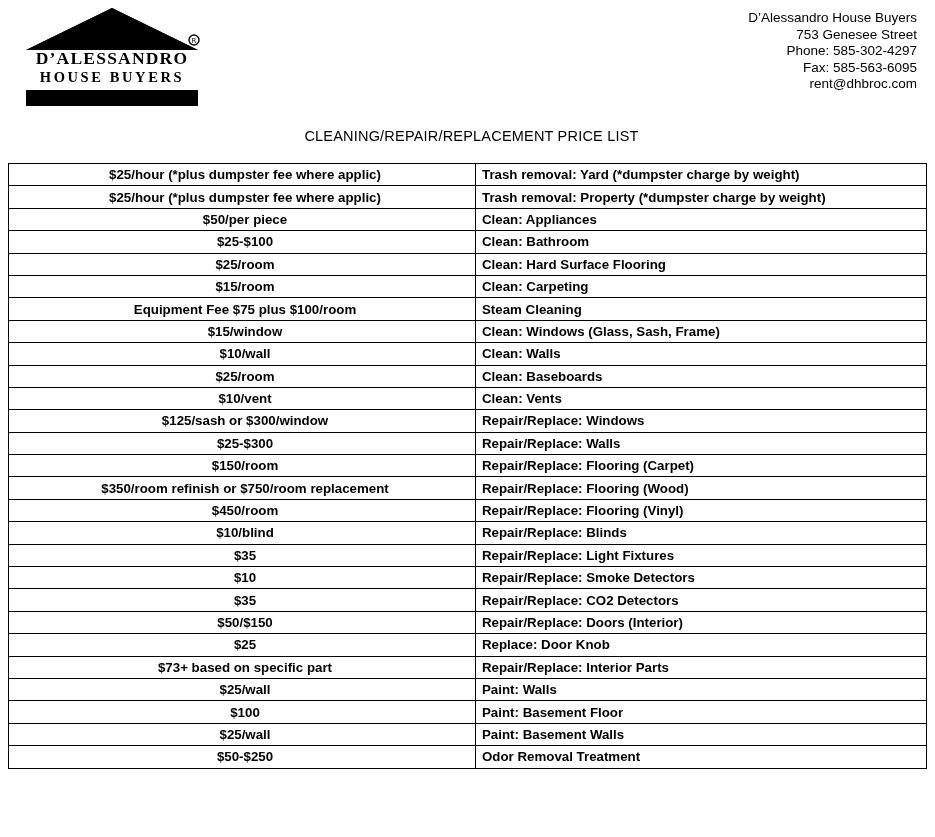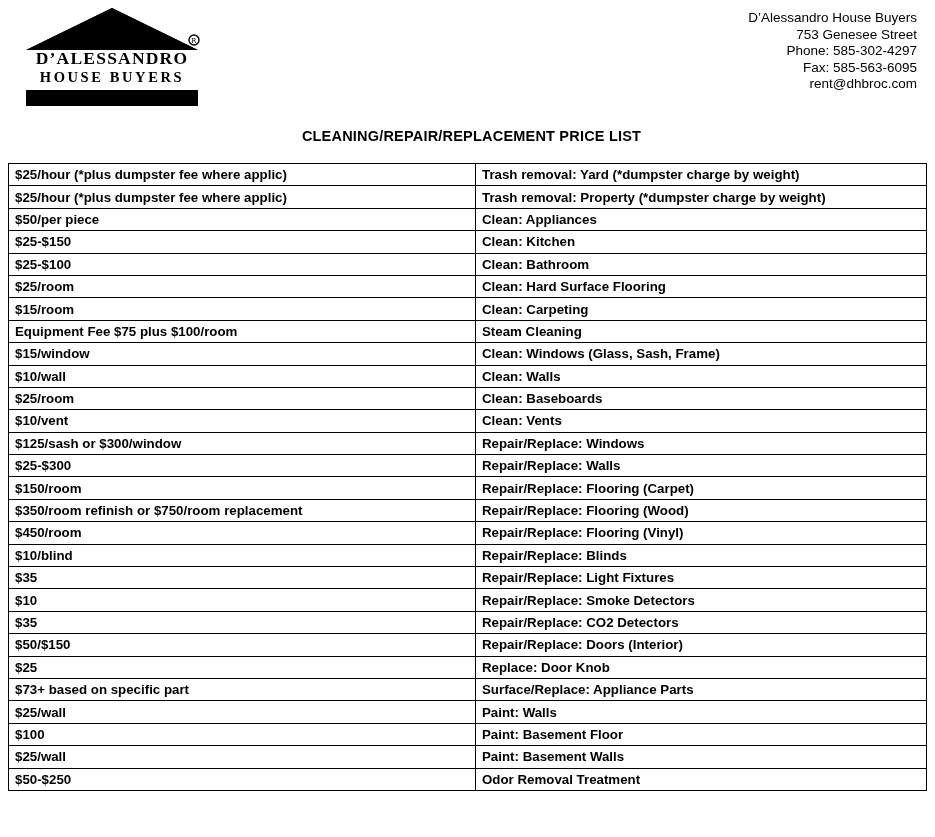--- a/index.html
+++ b/index.html
@@ -45,21 +45,21 @@
   .contact-block div {
     white-space: nowrap;
   }
   .contact-name {
     font-size: 13.5px;
   }
 
   
   .doc-title {
     text-align: center;
-    font-weight: bold;
+    font-weight: normal;
     font-size: 14.5px;
     letter-spacing: 0.2px;
     margin-top: 18px;
     margin-bottom: 16px;
     padding-left: 8px;
   }
 
   
   .table-wrap {
     margin: 19px 8px 0 8px;
@@ -75,20 +75,21 @@
     padding: 0 0 0 6px;
     font-size: 13.3px;
     line-height: 21px;
     vertical-align: middle;
     overflow: hidden;
     white-space: nowrap;
   }
   table.price td.col-price {
     width: 460px;
     font-weight: bold;
+    text-align: center;
   }
   table.price td.col-desc {
     font-weight: bold;
   }
 </style>
 </head>
 <body>
 
 <div class="page">
 
@@ -131,24 +132,20 @@
           </tr>
           <tr>
             <td class="col-price">$25/hour (*plus dumpster fee where applic)</td>
             <td class="col-desc">Trash removal: Property (*dumpster charge by weight)</td>
           </tr>
           <tr>
             <td class="col-price">$50/per piece</td>
             <td class="col-desc">Clean: Appliances</td>
           </tr>
           <tr>
-            <td class="col-price">$25-$150</td>
-            <td class="col-desc">Clean: Kitchen</td>
-          </tr>
-          <tr>
             <td class="col-price">$25-$100</td>
             <td class="col-desc">Clean: Bathroom</td>
           </tr>
           <tr>
             <td class="col-price">$25/room</td>
             <td class="col-desc">Clean: Hard Surface Flooring</td>
           </tr>
           <tr>
             <td class="col-price">$15/room</td>
             <td class="col-desc">Clean: Carpeting</td>
@@ -212,21 +209,21 @@
           <tr>
             <td class="col-price">$50/$150</td>
             <td class="col-desc">Repair/Replace: Doors (Interior)</td>
           </tr>
           <tr>
             <td class="col-price">$25</td>
             <td class="col-desc">Replace: Door Knob</td>
           </tr>
           <tr>
             <td class="col-price">$73+ based on specific part</td>
-            <td class="col-desc">Surface/Replace: Appliance Parts</td>
+            <td class="col-desc">Repair/Replace: Interior Parts</td>
           </tr>
           <tr>
             <td class="col-price">$25/wall</td>
             <td class="col-desc">Paint: Walls</td>
           </tr>
           <tr>
             <td class="col-price">$100</td>
             <td class="col-desc">Paint: Basement Floor</td>
           </tr>
           <tr>

